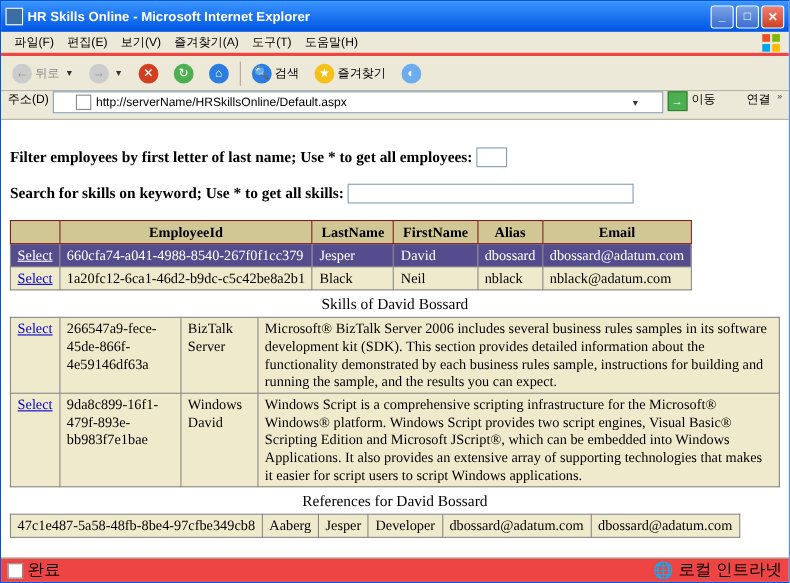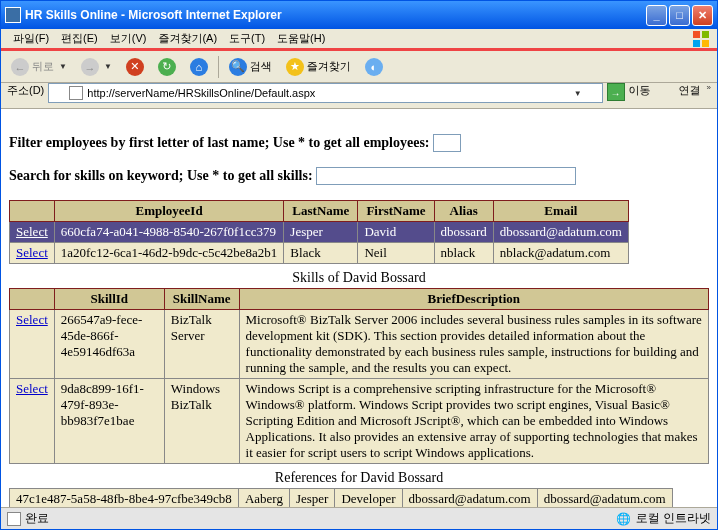--- a/index.html
+++ b/index.html
@@ -28,21 +28,21 @@
   .filter-row input { border: 1px solid #7f9db9; height: 18px; font-size: 12px; padding: 0 2px; }
   .small-input { width: 28px; }
   .wide-input { width: 260px; }
   .section-title { text-align: center; font-family: "Times New Roman", serif; font-size: 14px; margin: 6px 0 2px; }
   table.data { border-collapse: collapse; width: auto; font-family: "Times New Roman", serif; font-size: 13px; }
   table.data th { background: #d1c795; border: 1px solid #7f1d1d; padding: 2px 8px; font-weight: bold; text-align: center; }
   table.data td { background: #f0eacc; border: 1px solid #888; padding: 2px 6px; vertical-align: top; }
   table.data tr.selected td { background: #544c8c; color: #fff; }
   table.data tr.selected td a { color: #fff; }
   table.data td a { color: #0000cc; text-decoration: underline; cursor: pointer; text-align: right; }
-  .statusbar { height: 22px; background: #e5e5e5; border-top: 1px solid #aca899; display: flex; align-items: center; padding: 10px 6px; font-size: 12px; }
+  .statusbar { height: 22px; background: #ef4444; border-top: 1px solid #aca899; display: flex; align-items: center; padding: 10px 6px; font-size: 15px; }
   .statusbar .right { margin-left: auto; display: flex; align-items: center; gap: 4px; }
   .page-icon { width:14px; height:14px; background:#fff; border:1px solid #888; display:inline-block; margin-right:4px;}
   .dropdown-arrow { font-size:8px; color:#333; margin-left:2px;}
 </style>
 </head>
 <body>
 
 <div class="window">
   <div class="titlebar">
     <div class="titlebar-icon"></div>
@@ -152,36 +152,30 @@
         <td>Neil</td>
         <td>nblack</td>
         <td>nblack@adatum.com</td>
       </tr>
     </tbody>
       </table>
 
     <div class="section-title">Skills of David Bossard</div>
     <table class="data" style="width:100%">
       <tbody>
-          <tr>
-        <th></th>
-        <th>SkillId</th>
-        <th>SkillName</th>
-        <th>BriefDescription</th>
-      </tr>
       <tr>
         <td><a>Select</a></td>
         <td style="width:110px">266547a9-fece-45de-866f-4e59146df63a</td>
         <td style="width:70px">BizTalk Server</td>
         <td>Microsoft® BizTalk Server 2006 includes several business rules samples in its software development kit (SDK). This section provides detailed information about the functionality demonstrated by each business rules sample, instructions for building and running the sample, and the results you can expect.</td>
       </tr>
       <tr>
         <td><a>Select</a></td>
         <td>9da8c899-16f1-479f-893e-bb983f7e1bae</td>
-        <td>Windows BizTalk</td>
+        <td>Windows David</td>
         <td>Windows Script is a comprehensive scripting infrastructure for the Microsoft® Windows® platform. Windows Script provides two script engines, Visual Basic® Scripting Edition and Microsoft JScript®, which can be embedded into Windows Applications. It also provides an extensive array of supporting technologies that makes it easier for script users to script Windows applications.</td>
       </tr>
     </tbody>
       </table>
 
     <div class="section-title">References for David Bossard</div>
     <table class="data">
       <tbody>
       <tr>
         <td>47c1e487-5a58-48fb-8be4-97cfbe349cb8</td>

